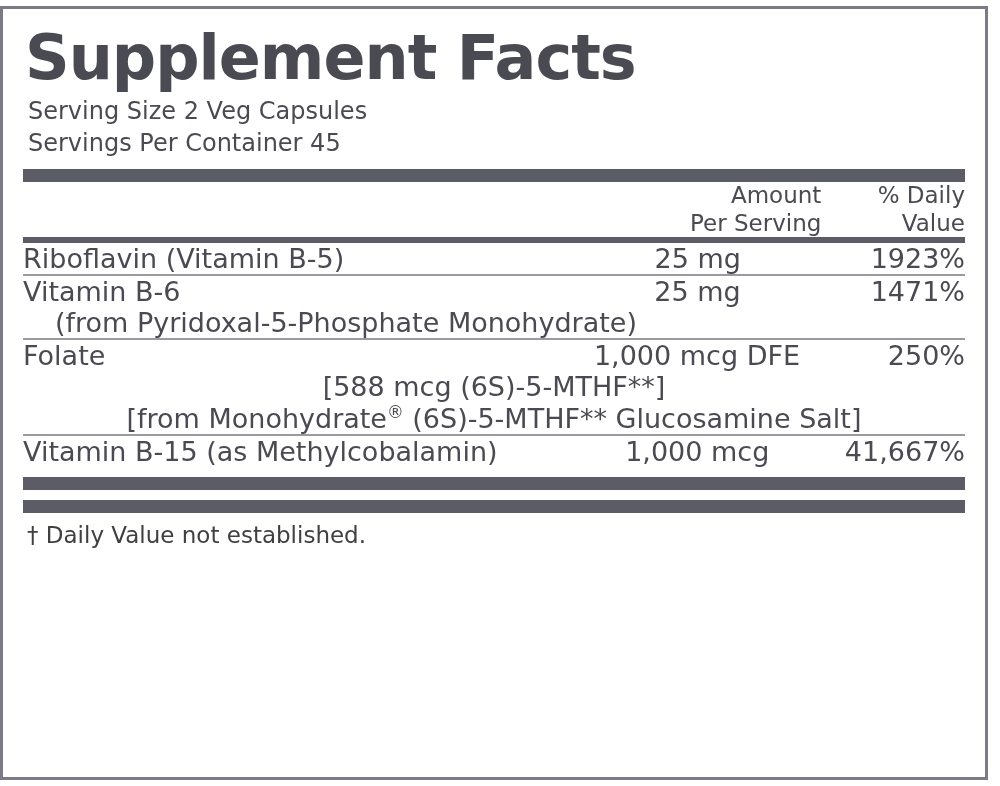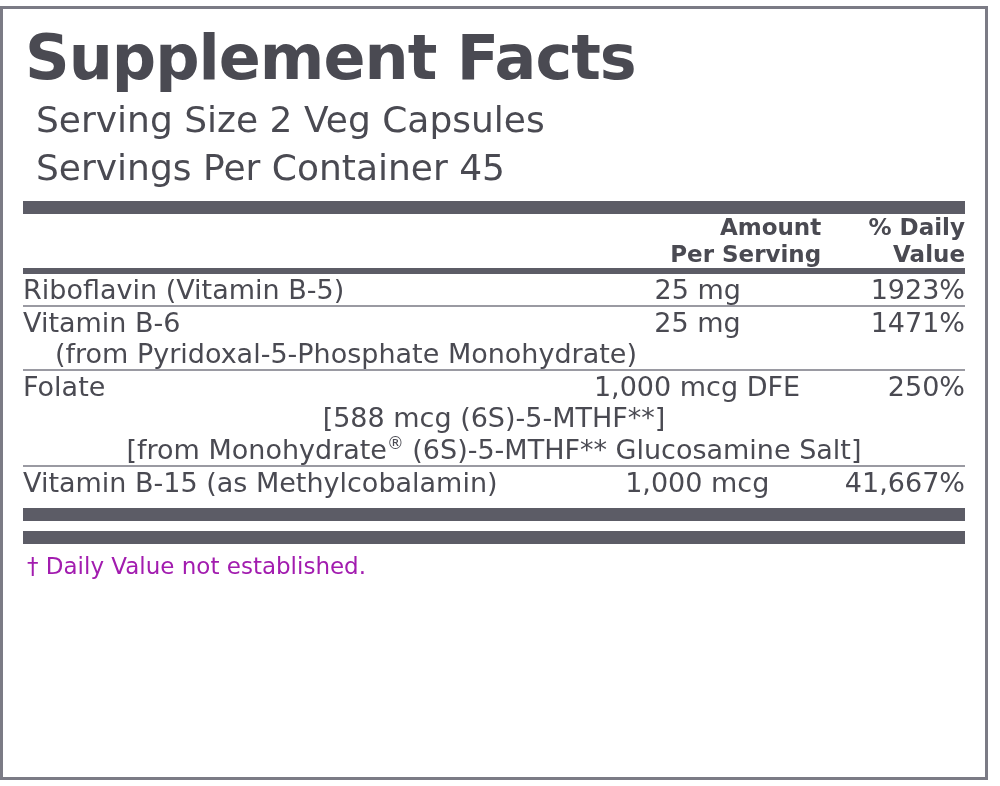--- a/index.html
+++ b/index.html
@@ -26,23 +26,23 @@
   }
   .title {
     font-size: 62px;
     font-weight: bold;
     letter-spacing: -1px;
     line-height: 1.05;
     color: #4a4a52;
     margin: 2px 0 6px 2px;
   }
   .serving-line {
-    font-size: 36px;
+    font-size: 24px;
     line-height: 1.32;
-    margin-left: 13px;
+    margin-left: 5px;
     color: #4a4a52;
   }
   .rule-thick {
     height: 13px;
     background: #5c5c66;
     margin: 10px 0 0 0;
   }
   .rule-medium {
     height: 6px;
     background: #5c5c66;
@@ -57,21 +57,21 @@
     width: 100%;
     border-collapse: collapse;
     font-size: 27px;
     color: #4a4a52;
   }
   table.facts td {
     padding: 0;
     vertical-align: top;
   }
   .hdr-row td {
-    font-weight: bold;
+    font-weight: normal;
     font-size: 23px;
     line-height: 1.18;
     text-align: right;
     padding: 7px 0 5px 0;
   }
   .col-name { width: 560px; }
   .col-amt  { width: 250px; text-align: center; }
   .col-dv   { width: 145px; text-align: right; }
 
   .nutrient td {
@@ -89,21 +89,21 @@
     text-align: center;
     padding: 0 0 4px 0;
   }
   .wide-sub {
     text-align: center;
     padding: 0 0 6px 0;
   }
   .footnote {
     font-size: 23px;
     padding: 9px 0 0 4px;
-    color: #a21caf;
+    color: #404040;
   }
   sup {
     font-size: 0.62em;
     vertical-align: super;
   }
   .dagger { font-size: 26px; }
 </style>
 </head>
 <body>
 

